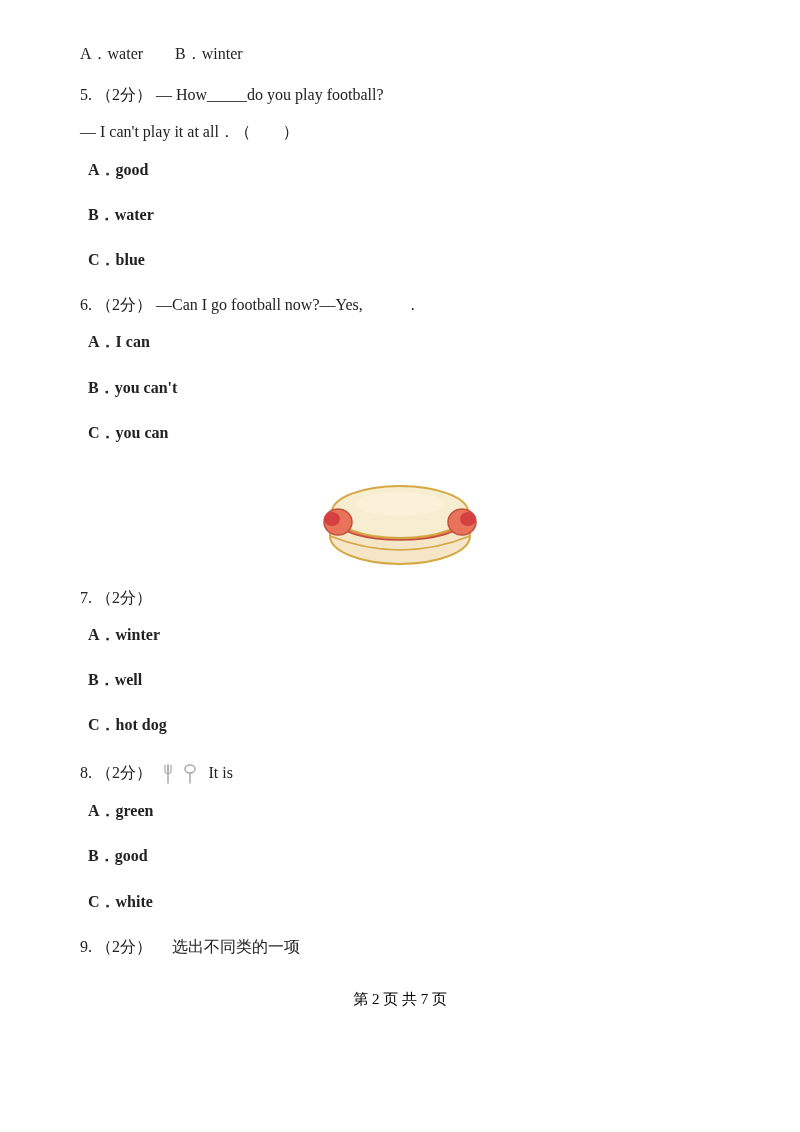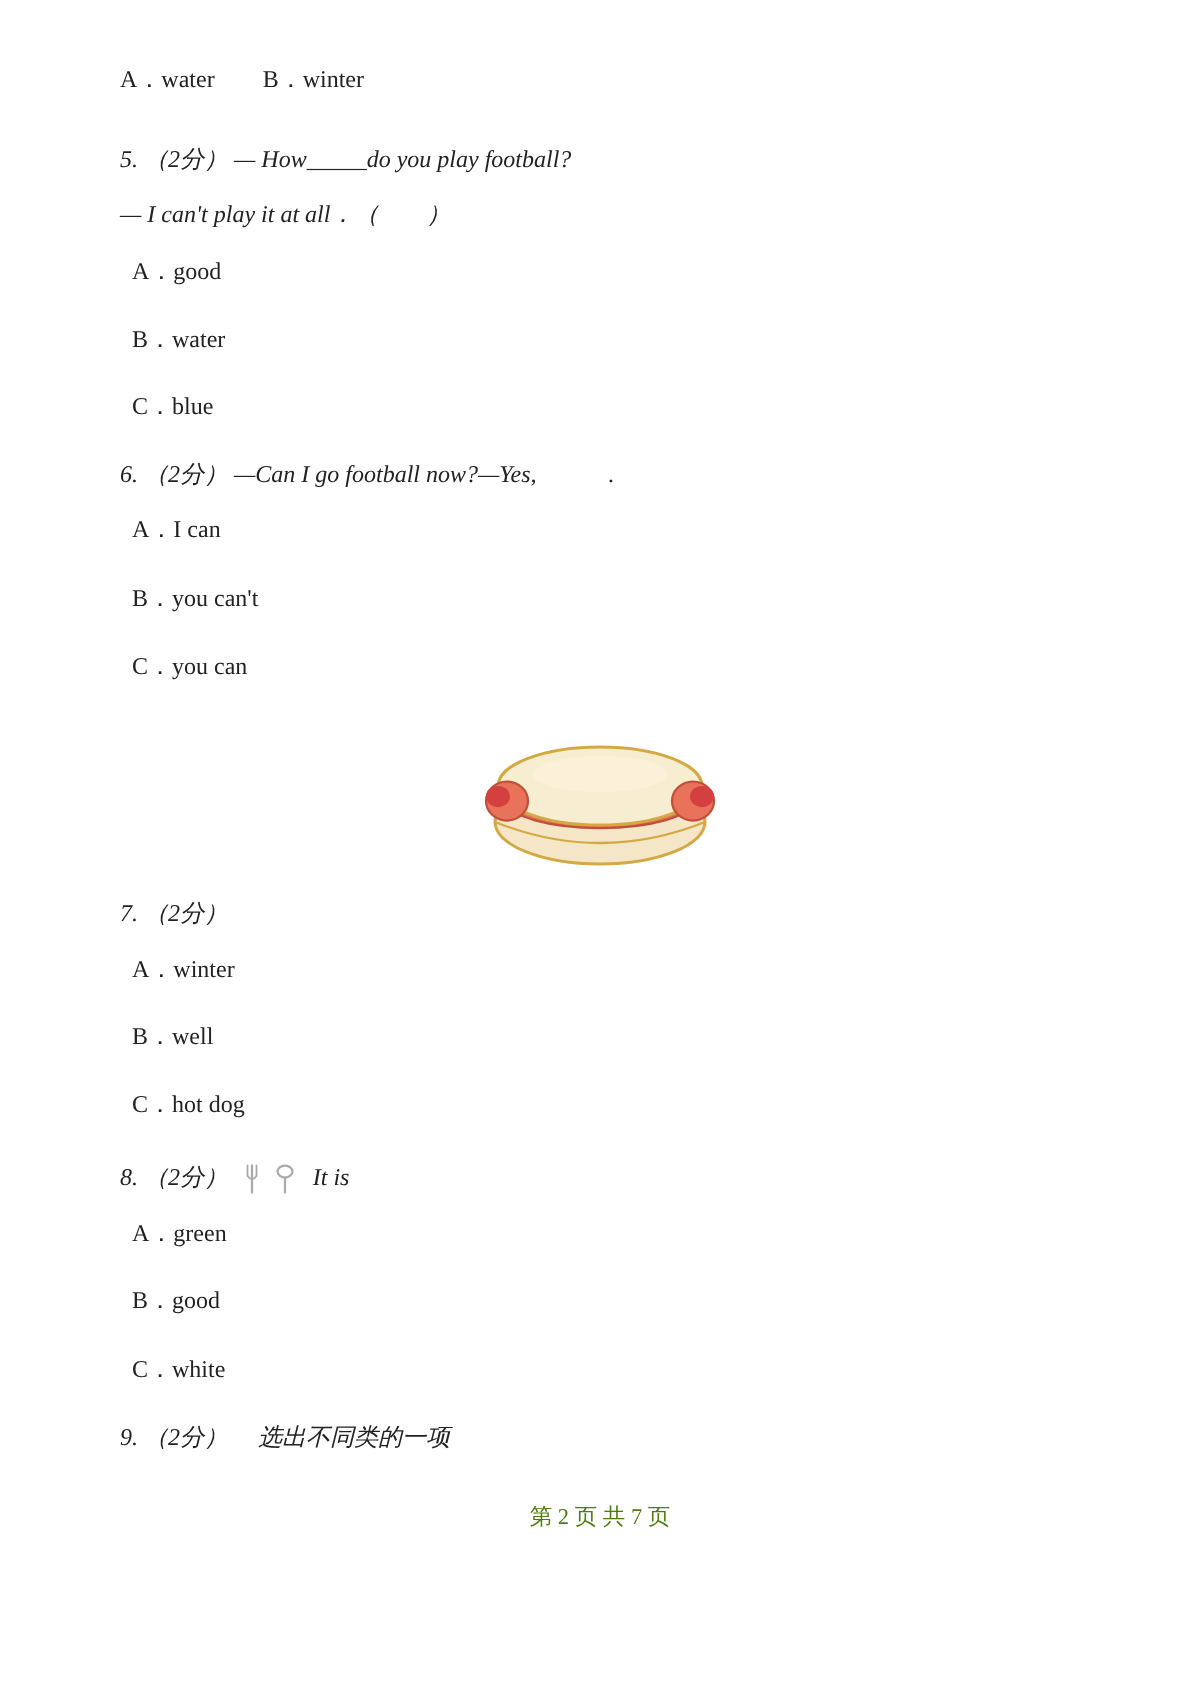--- a/index.html
+++ b/index.html
@@ -10,47 +10,47 @@
     body {
       background: #fff;
       font-family: "SimSun", "宋体", serif;
       font-size: 16px;
       color: #222;
       width: 800px;
       min-height: 1132px;
       padding: 40px 80px 40px 80px;
     }
     .line {
-      margin-bottom: 26px;
+      margin-bottom: 14px;
       line-height: 1.7;
     }
     .question-row {
       margin-bottom: 10px;
       line-height: 1.7;
-      font-style: italic;
     }
     .option-row {
       margin-bottom: 18px;
       line-height: 1.7;
       padding-left: 8px;
+      font-weight: bold;
     }
     .hotdog-container {
       display: flex;
       justify-content: center;
       margin: 18px 0 10px 0;
     }
     .hotdog-svg {
       width: 180px;
       height: 110px;
     }
     .page-footer {
       text-align: center;
       margin-top: 30px;
       font-size: 15px;
-      color: #4d7c0f;
+      color: #000000;
     }
   </style>
 </head>
 <body>
 
 <div class="line">
   <span>A．water　　B．winter</span>
 </div>
 
 <div class="question-row">

